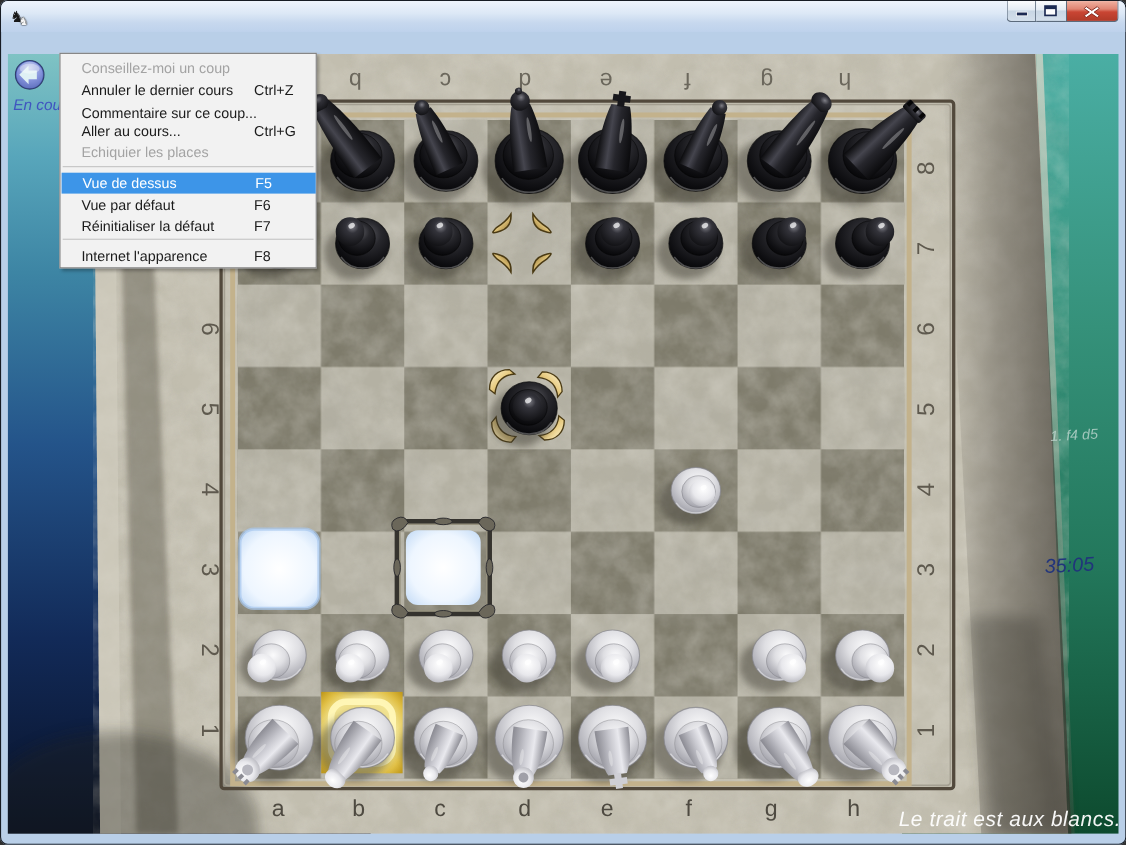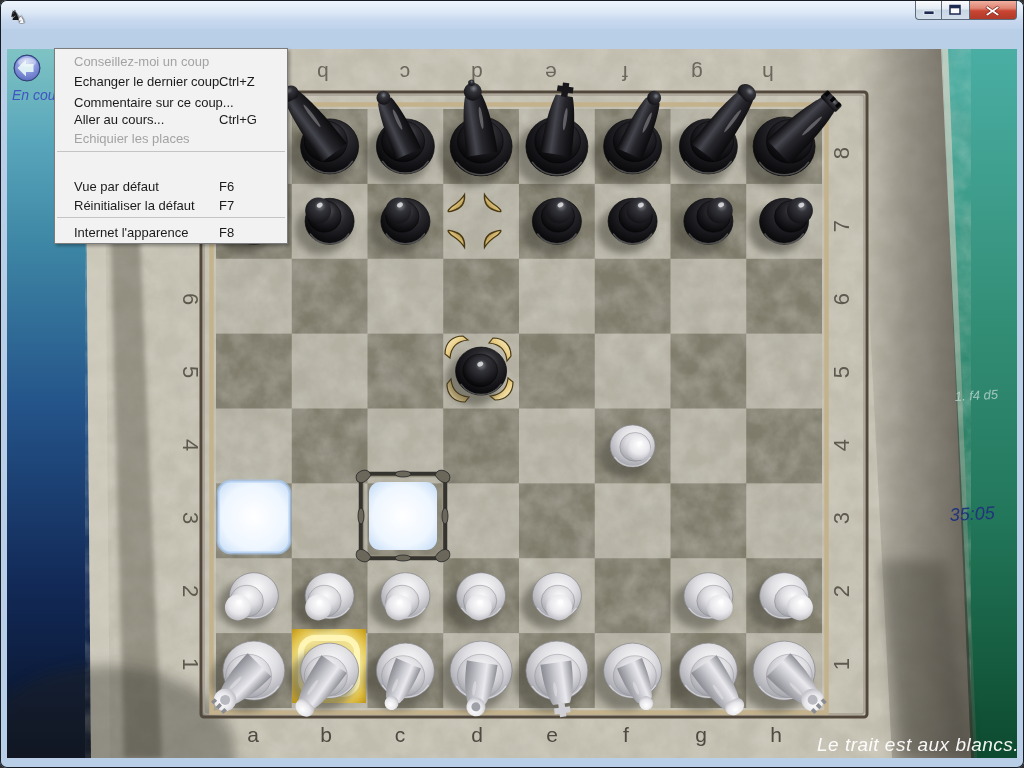--- a/index.html
+++ b/index.html
@@ -16,21 +16,21 @@
 #bclo{left:968px;width:48px;border-radius:0 0 4px 0;
  background:linear-gradient(#f0b0a0 0%,#e08573 40%,#c94533 55%,#b03a28 100%)}
 #menubar{position:absolute;left:5px;top:29px;right:5px;height:20px;background:linear-gradient(#f9f9f9,#ededed);border-bottom:1px solid #d8d8d8;font-size:13px;color:#1a1a1a}
 #menubar span{position:absolute;top:3px}
 #ech{position:absolute;left:53px;top:0px;width:61px;height:20px;border:1px solid #8b98a7;border-radius:3px;
  background:linear-gradient(#fdfdfe,#eef1f5);box-shadow:inset 0 0 2px #aab8c8}
 #scene{position:absolute;left:7px;top:49px;width:1010px;height:709px}
 #drop{position:absolute;left:54px;top:48px;width:234px;height:196px;background:#f2f2f2;
  border:1px solid #7c7c7c;box-shadow:2px 2px 3px rgba(0,0,0,.3);font-size:13px;color:#1b1b1b;z-index:30}
 .mi{position:absolute;left:19px;height:19px;line-height:19px}
-.sc{position:absolute;left:164px;height:19px;line-height:19px}
+.sc{position:absolute;left:176px;height:19px;line-height:19px}
 .dis{color:#a3a3a3}
 .sep{position:absolute;left:2px;right:2px;height:1px;background:#c4c4c4}
 #hl{position:absolute;left:1px;top:108px;width:231px;height:19px;background:#3d95e8;color:#fff}
 #hl .mi,#hl .sc{color:#fff}
 </style></head><body>
 <div id="win">
 <svg id="scene" viewBox="7 49 1010 709" width="1010" height="709">
 <defs>
 <linearGradient id="bgL" x1="0" y1="0" x2="0" y2="1">
  <stop offset="0" stop-color="#7fc3c4"></stop>
@@ -590,27 +590,31 @@
           </svg></div>
  <div class="wb" id="bclo"><svg width="45" height="17" viewBox="0 0 45 17">
             <path d="M17.5,5 L22.5,8.5 L27.5,5 L29.3,6.8 L24.7,10 L29.3,13.2 L27.5,15 L22.5,11.5 L17.5,15 L15.7,13.2 L20.3,10 L15.7,6.8 Z" fill="#fff" stroke="#7c2016" stroke-width="0.8"></path>
           </svg></div>
 </div>
     </div>
 
 
 <div id="drop">
  <div class="mi dis" style="top:3px">Conseillez-moi un coup</div>
- <div class="mi" style="top:22.5px">Echanger le dernier coup</div>
+ <div class="mi" style="top:22.5px">Annuler le dernier cours</div>
       <div class="sc" style="top:22.5px">Ctrl+Z</div>
  <div class="mi" style="top:44px">Commentaire sur ce coup...</div>
  <div class="mi" style="top:60.5px">Aller au cours...</div>
       <div class="sc" style="top:60.5px">Ctrl+G</div>
  <div class="mi dis" style="top:79.5px">Echiquier les places</div>
  <div class="sep" style="top:101.5px"></div>
+ <div id="hl">
+        <div class="mi" style="top:0">Vue de dessus</div>
+        <div class="sc" style="top:0">F5</div>
+      </div>
  <div class="mi" style="top:127.5px">Vue par défaut</div>
       <div class="sc" style="top:127.5px">F6</div>
  <div class="mi" style="top:146.5px">Réinitialiser la défaut</div>
       <div class="sc" style="top:146.5px">F7</div>
  <div class="sep" style="top:168px"></div>
  <div class="mi" style="top:174px">Internet l'apparence</div>
       <div class="sc" style="top:174px">F8</div>
 </div>
 </div>
 

